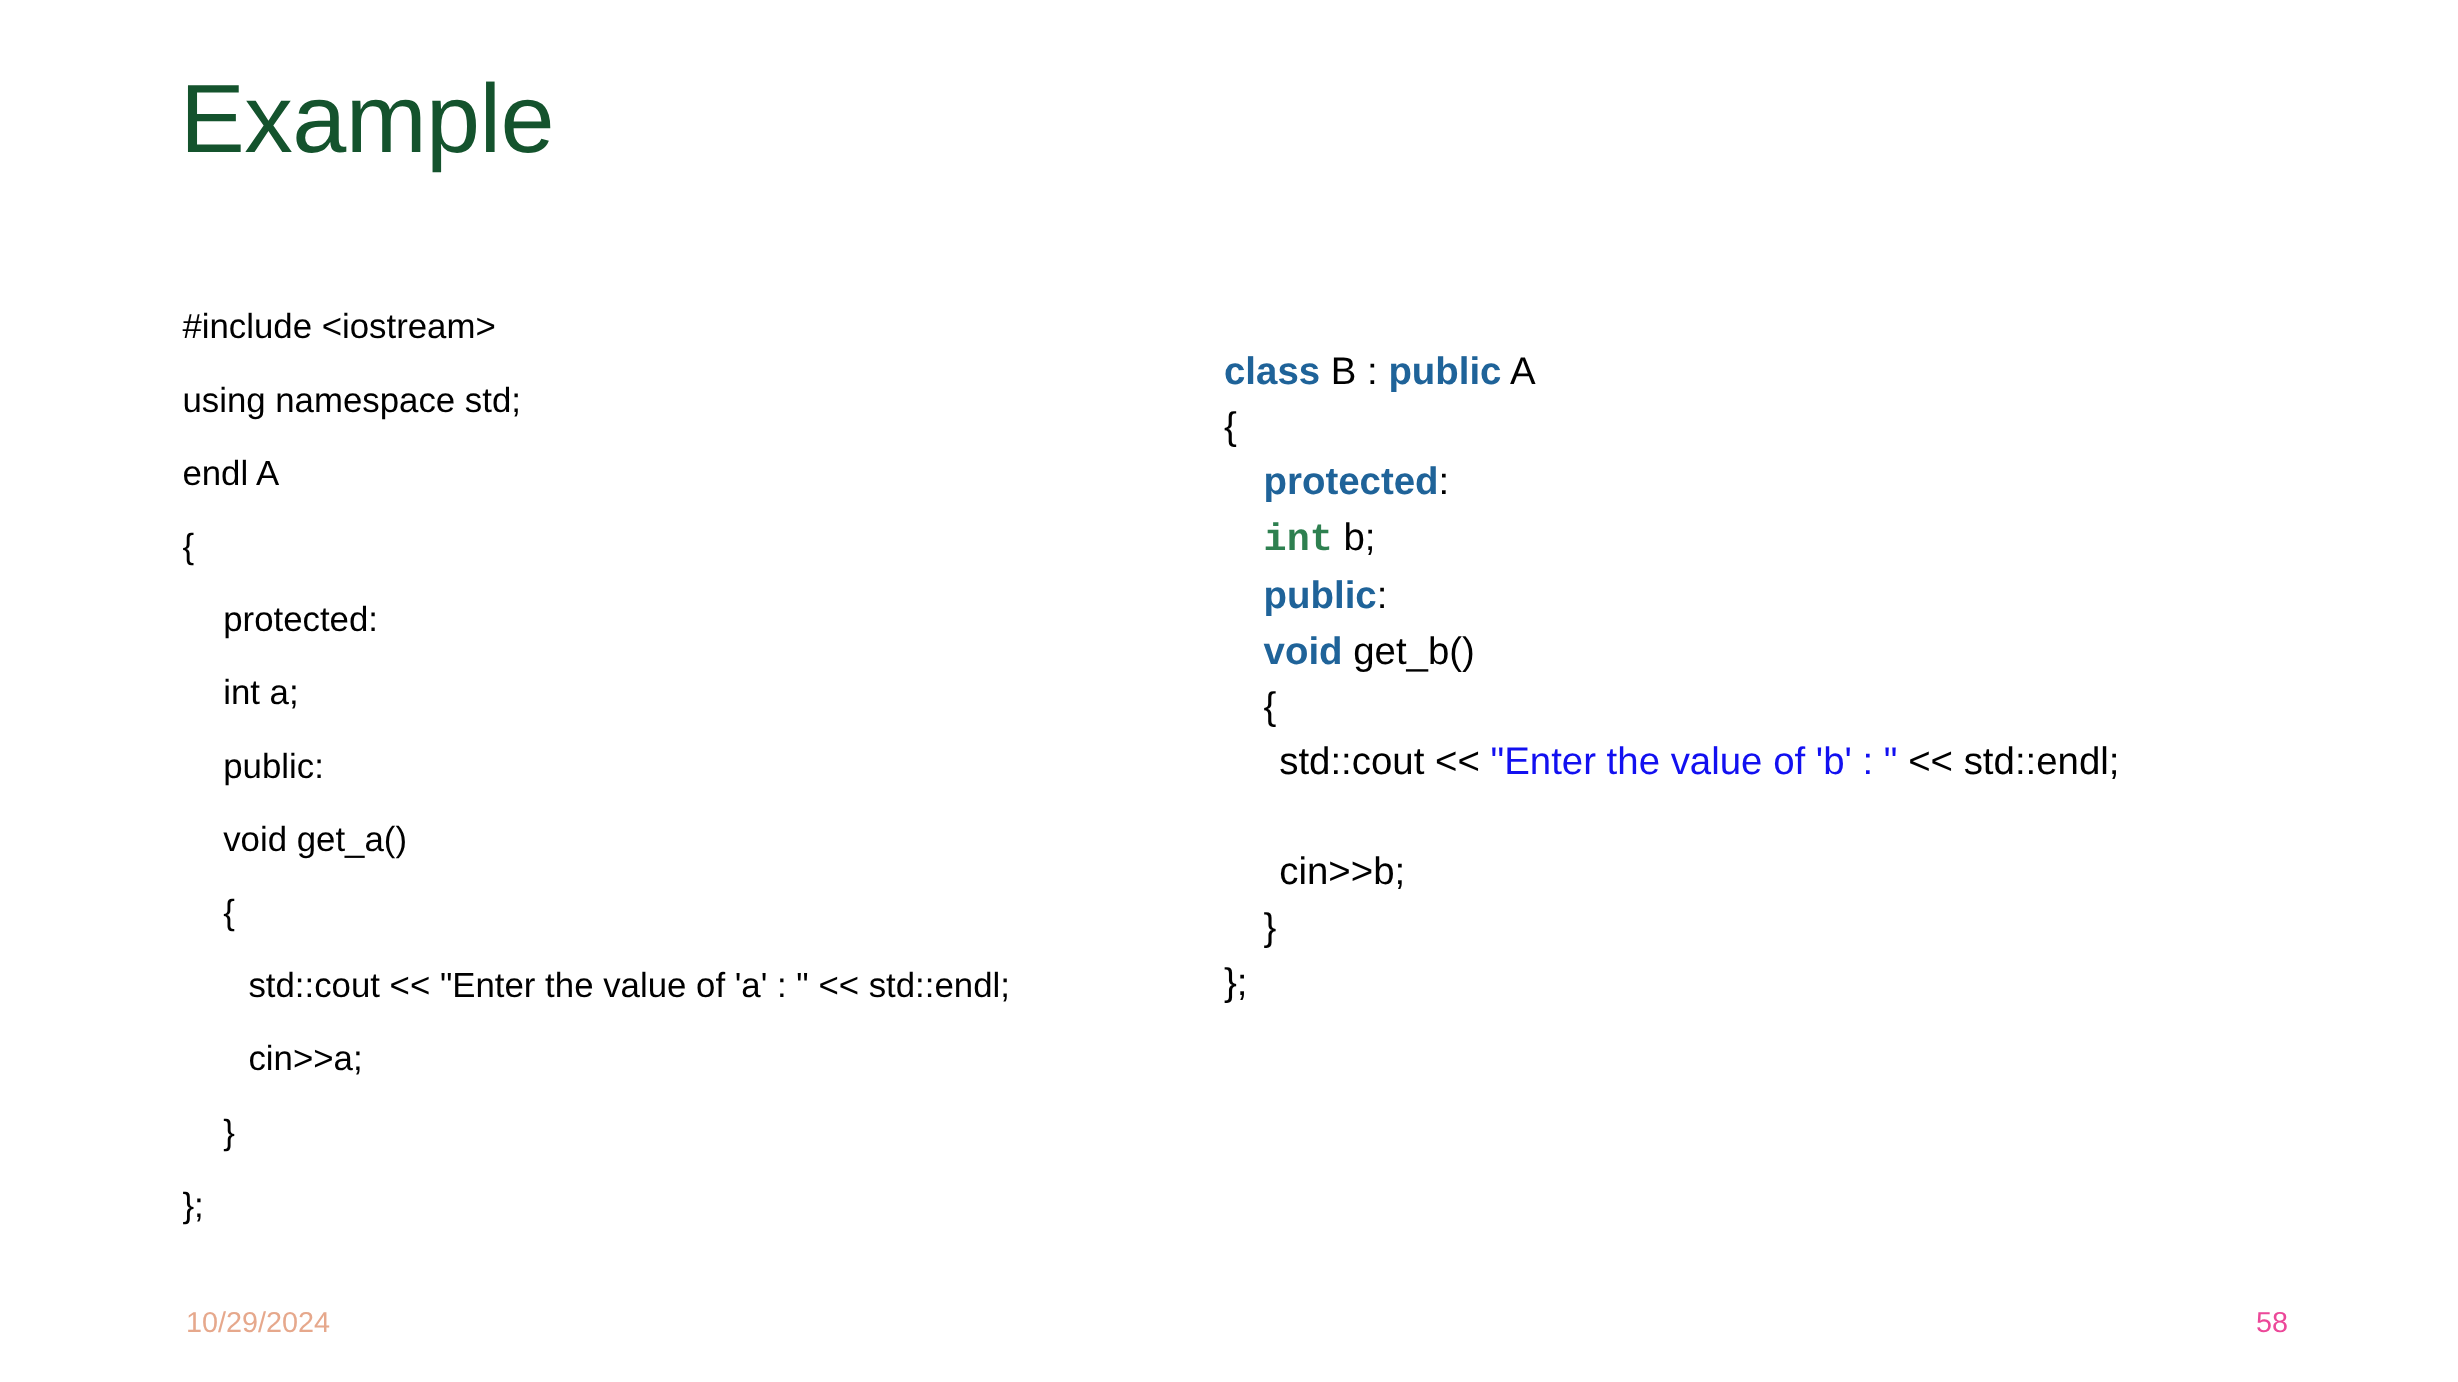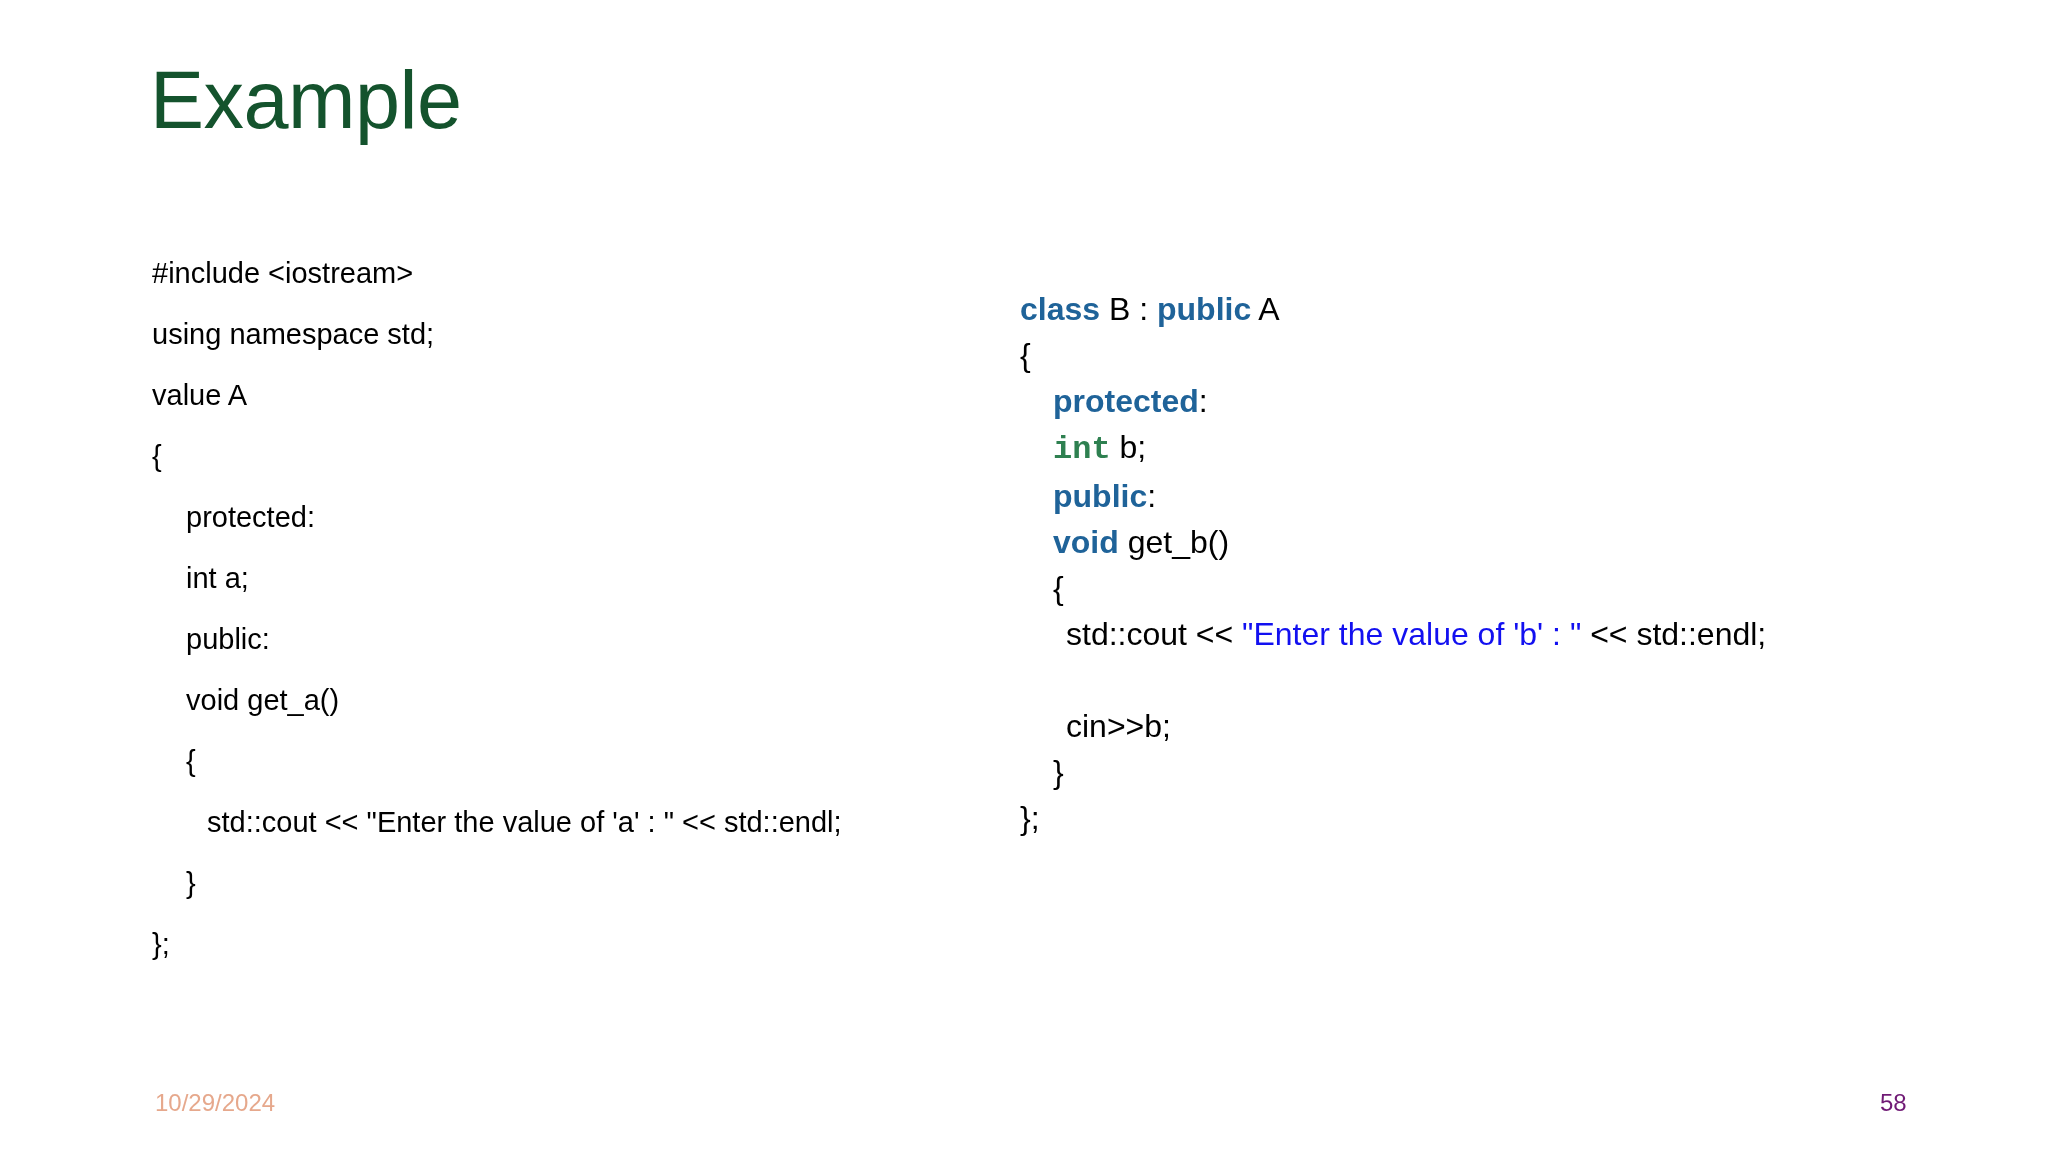--- a/index.html
+++ b/index.html
@@ -78,41 +78,42 @@
     left: 155px;
     top: 1089px;
     font-size: 24px;
     color: #E6A88C;
   }
   #footer-page {
     position: absolute;
     left: 1880px;
     top: 1089px;
     font-size: 24px;
-    color: #701a75;
+    color: #ec4899;
   }
 </style>
 </head>
 <body>
 
 <div id="slide">
 
   <div id="slide-title">Example</div>
 
   <div id="left-code" class="code-col">
       <div class="code-line"><span class="plain">#include &lt;iostream&gt;</span></div>
       <div class="code-line"><span class="plain">using namespace std;</span></div>
-      <div class="code-line"><span class="plain">value A</span></div>
+      <div class="code-line"><span class="plain">endl A</span></div>
       <div class="code-line"><span class="plain">{</span></div>
       <div class="code-line ind1"><span class="plain">protected:</span></div>
       <div class="code-line ind1"><span class="plain">int a;</span></div>
       <div class="code-line ind1"><span class="plain">public:</span></div>
       <div class="code-line ind1"><span class="plain">void get_a()</span></div>
       <div class="code-line ind1"><span class="plain">{</span></div>
       <div class="code-line ind2"><span class="plain">std::cout &lt;&lt; "Enter the value of 'a' : " &lt;&lt; std::endl;</span></div>
+      <div class="code-line ind2"><span class="plain">cin&gt;&gt;a;</span></div>
       <div class="code-line ind1"><span class="plain">}</span></div>
       <div class="code-line"><span class="plain">};</span></div>
     </div>
 
   <div id="right-code" class="code-col">
       <div class="code-line"><span class="kw">class</span><span class="plain"> B : </span><span class="kw">public</span><span class="plain"> A</span></div>
       <div class="code-line"><span class="plain">{</span></div>
       <div class="code-line ind1"><span class="kw">protected</span><span class="plain">:</span></div>
       <div class="code-line ind1"><span class="type">int</span><span class="plain"> b;</span></div>
       <div class="code-line ind1"><span class="kw">public</span><span class="plain">:</span></div>

